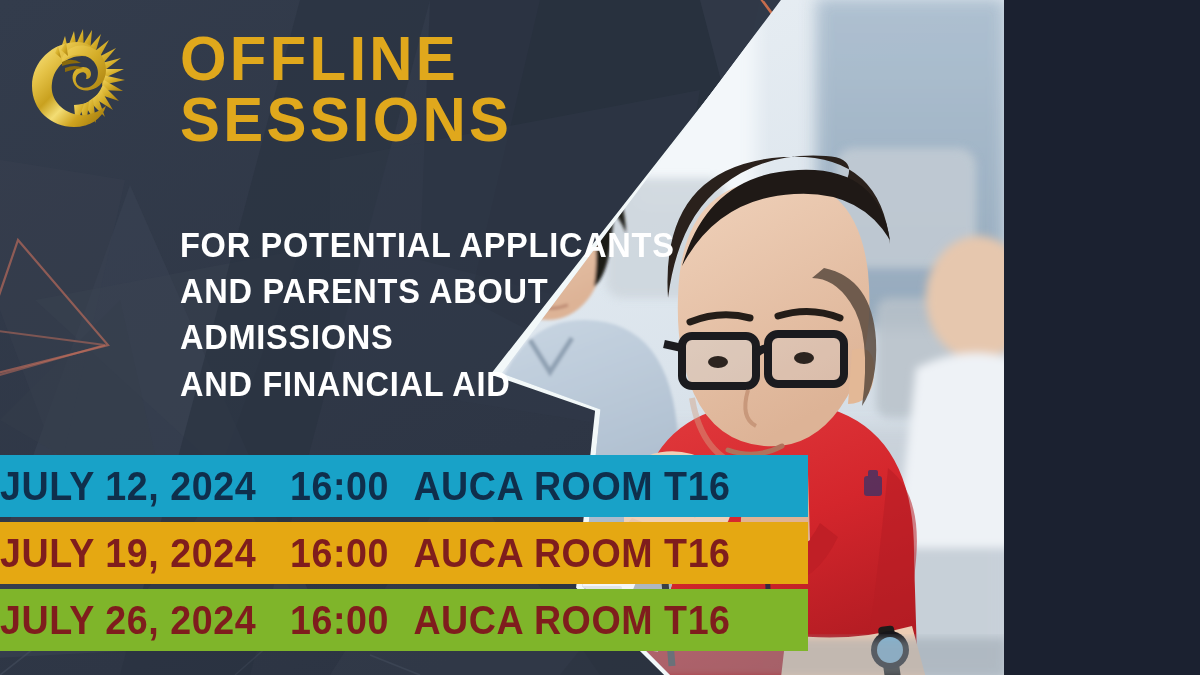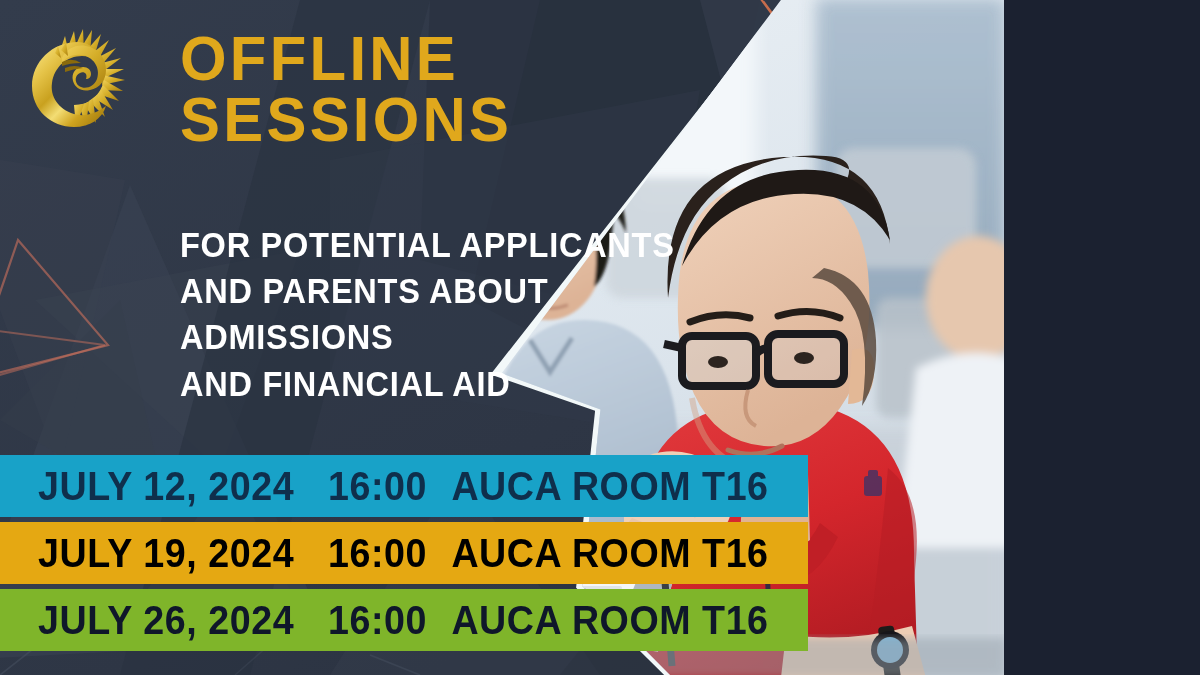--- a/index.html
+++ b/index.html
@@ -82,21 +82,20 @@
   .subtitle .sub-line { display:block; white-space:nowrap; }
 
   
   .bars { position:absolute; left:0; top:455px; width:808px; }
   .bar {
     position:relative;
     height:62px;
     margin-bottom:5px;
     display:flex;
     align-items:center;
-    padding-left:38px;
     color:#0f2f4c;
     font-weight:700;
     font-size:40px;
     letter-spacing:0.015em;
     text-transform:uppercase;
     white-space:nowrap;
   }
   .bar:last-child { margin-bottom:0; }
   .bar .bar-inner {
     display:flex;
@@ -400,29 +399,29 @@
   <div class="bars">
 
     <div class="bar" id="bar0" style="background: rgb(24, 162, 200); color: rgb(15, 47, 76);">
       <span class="bar-inner">
         <span class="b-date">JULY 12, 2024</span>
         <span class="b-time">16:00</span>
         <span class="b-place">AUCA ROOM T16</span>
       </span>
     </div>
 
-    <div class="bar" id="bar1" style="background: rgb(229, 168, 18); color: #000000;">
+    <div class="bar" id="bar1" style="background: rgb(229, 168, 18); color: #7f1d1d;">
       <span class="bar-inner">
         <span class="b-date">JULY 19, 2024</span>
         <span class="b-time">16:00</span>
         <span class="b-place">AUCA ROOM T16</span>
       </span>
     </div>
 
-    <div class="bar" id="bar2" style="background: rgb(127, 181, 42); color: #0f172a;">
+    <div class="bar" id="bar2" style="background: rgb(127, 181, 42); color: #7f1d1d;">
       <span class="bar-inner">
         <span class="b-date">JULY 26, 2024</span>
         <span class="b-time">16:00</span>
         <span class="b-place">AUCA ROOM T16</span>
       </span>
     </div>
 
   </div>
 
 </div>

